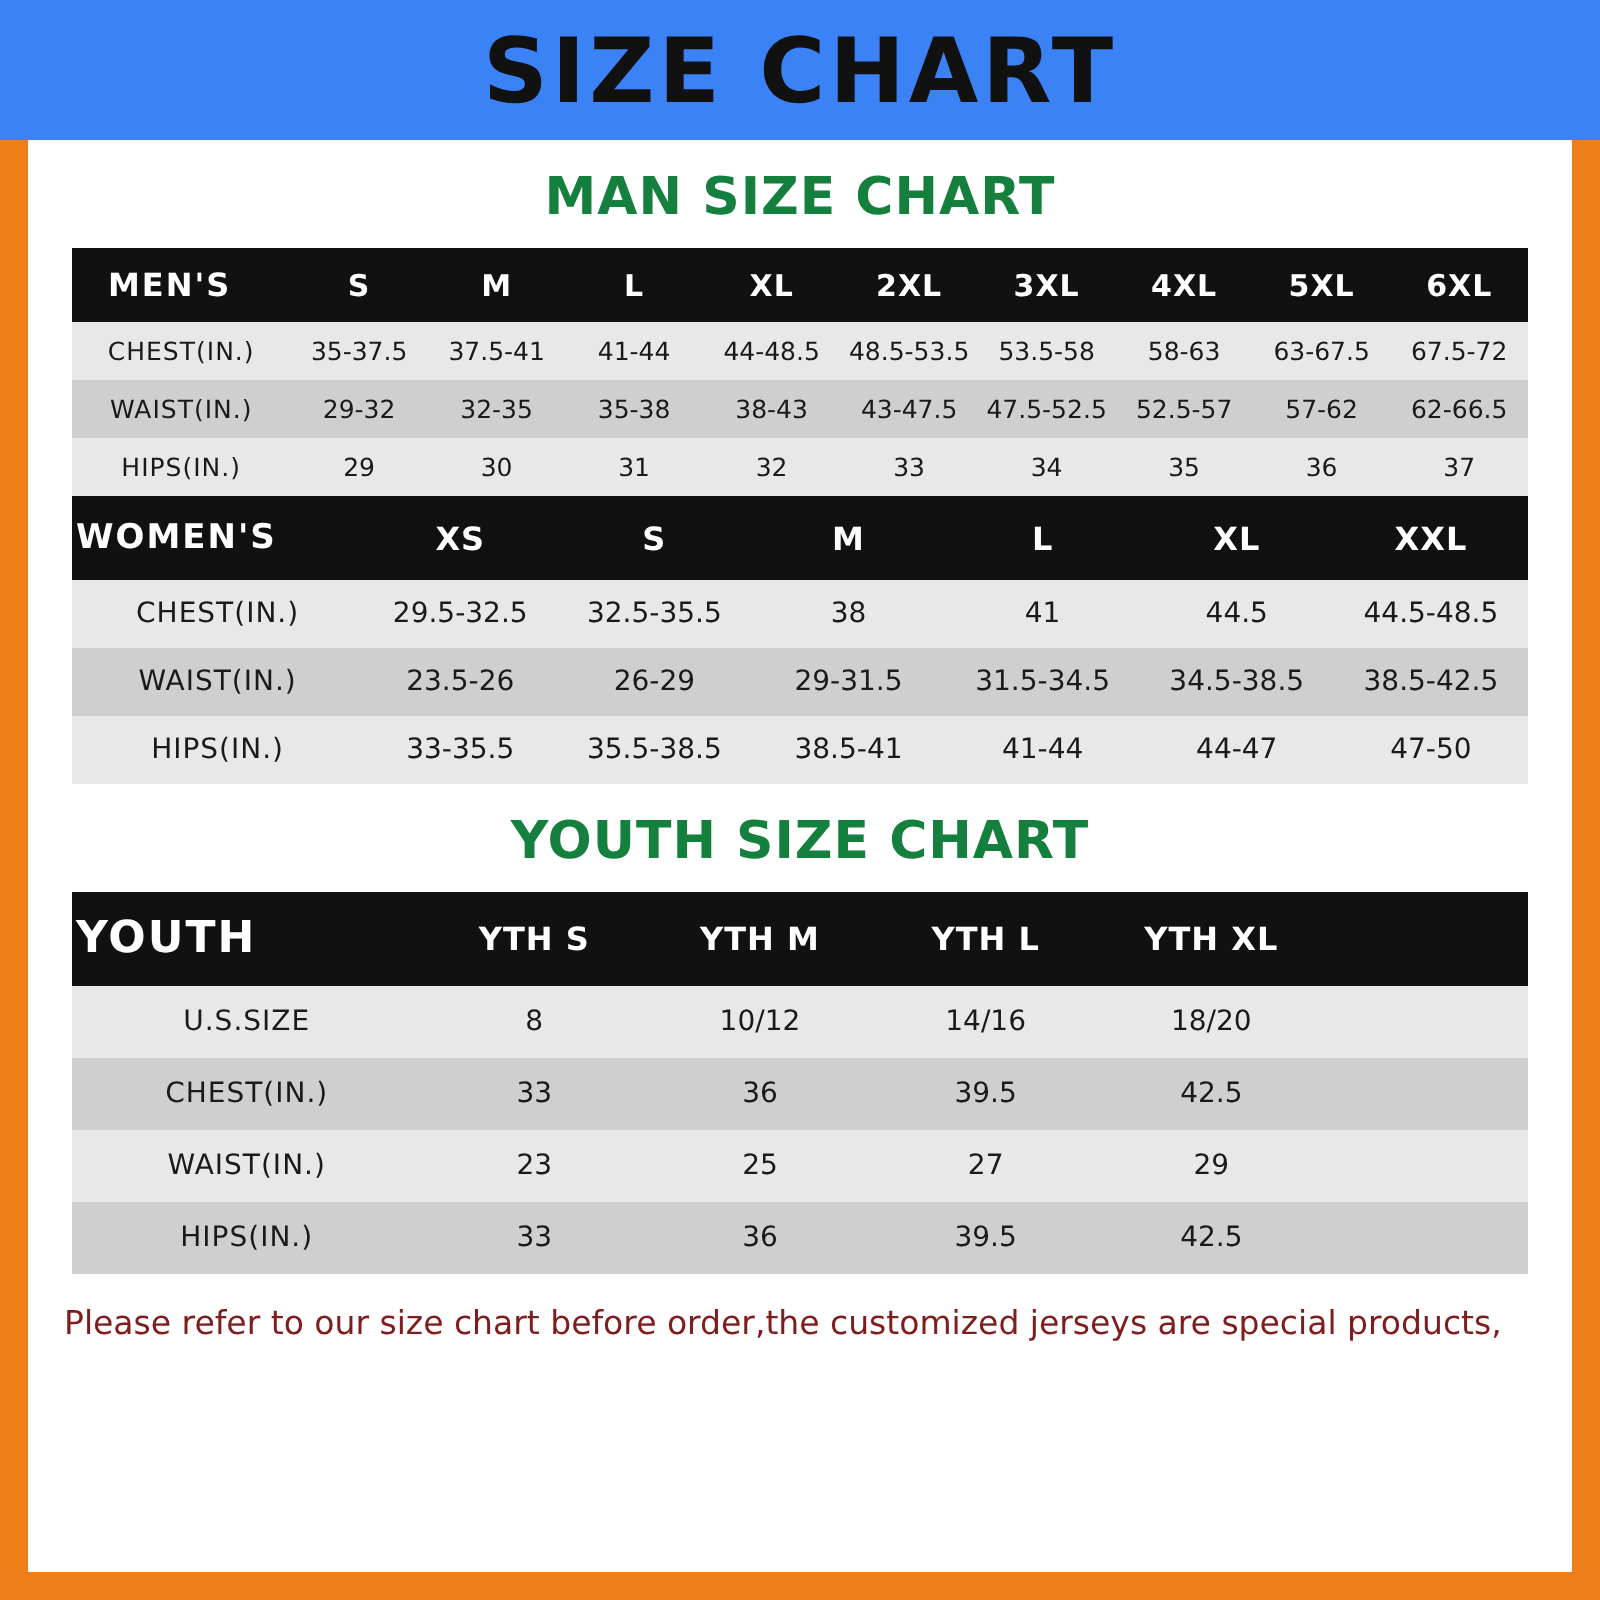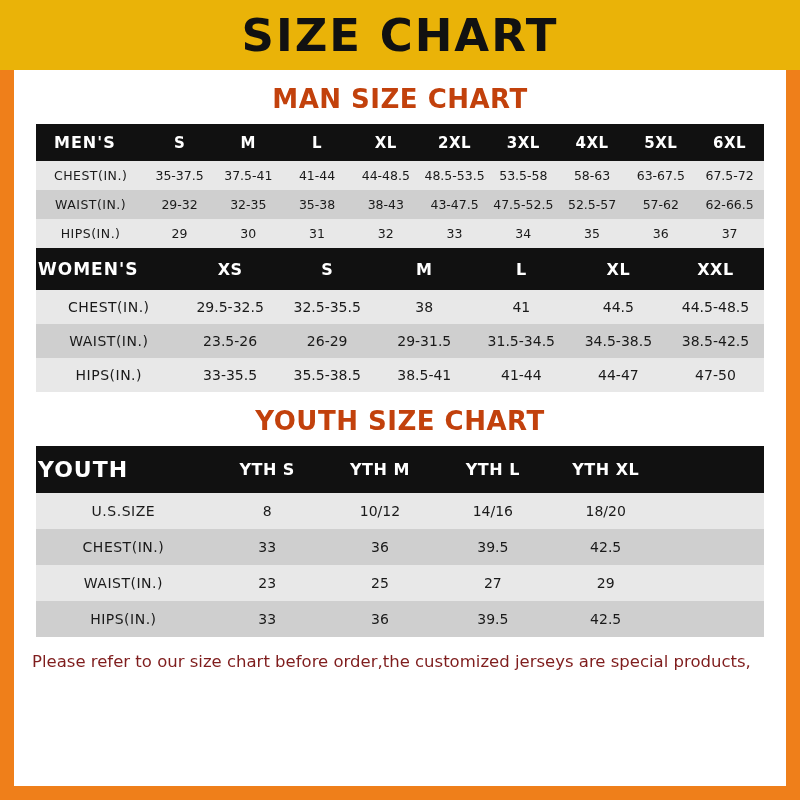--- a/index.html
+++ b/index.html
@@ -16,21 +16,21 @@
   }
   .page {
     width: 800px;
     height: 800px;
     position: relative;
     background: #ffffff;
     border-left: 14px solid #ef7f1a;
     border-right: 14px solid #ef7f1a;
   }
   .header {
-    background: #eab308;
+    background: #3b82f6;
     height: 70px;
     margin: 0 -14px;
     display: flex;
     align-items: center;
     justify-content: center;
   }
   .header-title {
     font-family: "DejaVu Sans", sans-serif;
     font-weight: bold;
     font-size: 45px;
@@ -39,21 +39,21 @@
     line-height: 1;
   }
   .section {
     padding: 0 22px;
   }
   .section-title {
     text-align: center;
     font-weight: bold;
     font-size: 26px;
     letter-spacing: 0.5px;
-    color: #c2410c;
+    color: #15803d;
     margin: 14px 0 10px 0;
   }
   table {
     width: 100%;
     border-collapse: collapse;
     table-layout: fixed;
   }
   thead th {
     background: #111111;
     color: #ffffff;

